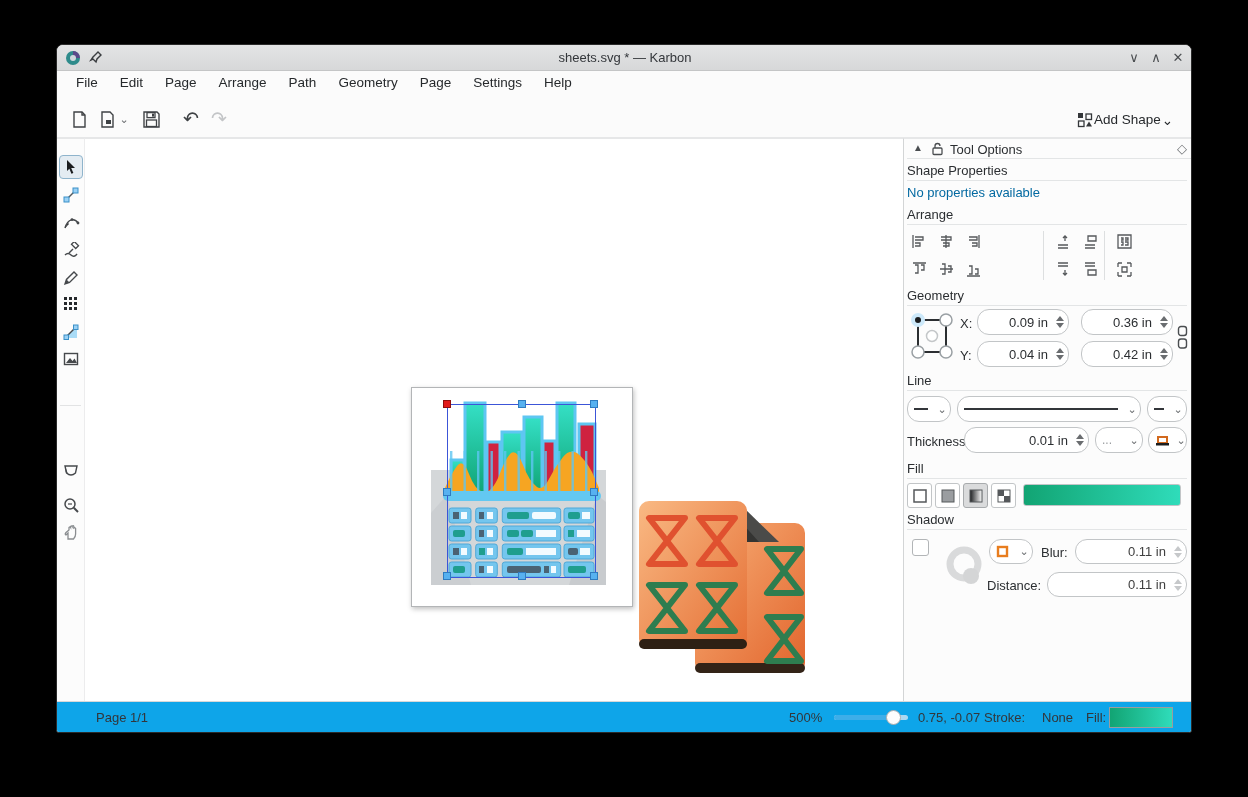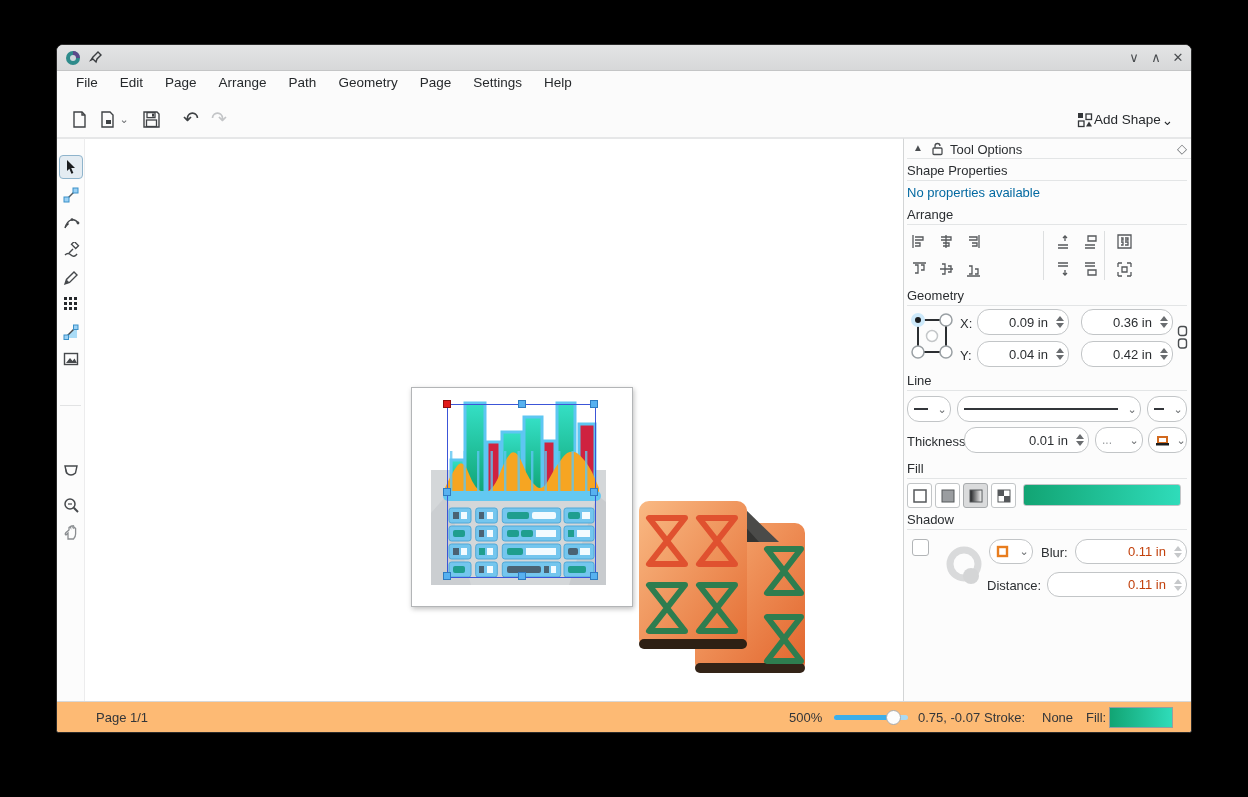--- a/index.html
+++ b/index.html
@@ -37,37 +37,37 @@
   .handle{position:absolute;width:8px;height:8px;background:#57b1f0;border:1px solid #2f7cc0;}
   .handle.origin{background:#e11b1b;border-color:#8f0f0f;}
   
   #docker{left:846px;top:93px;width:290px;height:563px;background:#fcfcfc;border-left:1px solid #d3d5d6;border-top:1px solid #e6e7e8;}
   .dk{position:absolute;font-size:13px;color:#2b2e31;}
   .dk-grey{color:#0369a1;}
   .dk-sep{position:absolute;height:1px;background:#e3e5e6;left:4px;width:280px;}
   .combo,.spin{position:absolute;height:26px;background:#fff;border:1px solid #c2c5c7;border-radius:12px;
                display:flex;align-items:center;}
   .spin .val{flex:1;text-align:right;font-size:13px;color:#2b2e31;padding-right:4px;}
-  .spin.disabled .val{color:#c2410c;}
+  .spin.disabled .val{color:#404040;}
   .spin .arrows{width:16px;height:100%;display:flex;flex-direction:column;align-items:center;justify-content:center;gap:2px;}
   .tri-up{width:0;height:0;border-left:4px solid transparent;border-right:4px solid transparent;border-bottom:5px solid #6a6d70;}
   .tri-dn{width:0;height:0;border-left:4px solid transparent;border-right:4px solid transparent;border-top:5px solid #6a6d70;}
   .spin.disabled .tri-up{border-bottom-color:#c6c8ca;}
   .spin.disabled .tri-dn{border-top-color:#c6c8ca;}
   .combo .body{flex:1;display:flex;align-items:center;padding:0 6px;}
   .combo .chevbox{width:16px;text-align:center;color:#6a6d70;font-size:11px;}
   .lineprev{height:2px;background:#33363a;width:100%;}
   .fillbtn{position:absolute;width:25px;height:25px;background:#fff;border:1px solid #c2c5c7;border-radius:3px;
            display:flex;align-items:center;justify-content:center;}
   .fillbtn.selected{background:#dadbdc;border-color:#a8abad;}
   .arr-btn{position:absolute;width:24px;height:21px;display:flex;align-items:center;justify-content:center;}
   .vline{position:absolute;width:1px;background:#dddfe0;}
   #checkbox-shadow{left:855px;top:494px;width:17px;height:17px;background:#fff;border:1px solid #b2b5b7;border-radius:3px;}
   
-  #statusbar{left:0;top:656px;width:1136px;height:33px;background:#fdba74;border-top:1px solid #d7d8d9;}
+  #statusbar{left:0;top:656px;width:1136px;height:33px;background:#0ea5e9;border-top:1px solid #d7d8d9;}
   .st{position:absolute;font-size:13px;color:#33363a;top:8px;}
   #zoom-slider{left:777px;top:13px;width:74px;height:5px;background:#abd9f2;border-radius:3px;}
   #zoom-fill{position:absolute;left:0;top:0;height:5px;width:58px;background:#3daee9;border-radius:3px;}
   #zoom-knob{position:absolute;left:52px;top:-5px;width:15px;height:15px;background:#fdfdfd;border:1px solid #a9acae;border-radius:50%;}
   #status-fill-swatch{left:1052px;top:5px;width:64px;height:21px;border:1px solid #9a9d9f;
       background:linear-gradient(90deg,#12a473,#2fdcba);}
   #fillbar{position:absolute;left:966px;top:439px;width:158px;height:22px;border:1px solid #c2c5c7;border-radius:3px;
       background:linear-gradient(90deg,#12a473,#2fdcba);}
 </style>
 </head>
@@ -78,20 +78,21 @@
 
   <div id="titlebar" class="abs">
     <svg class="abs" style="left:8px;top:5px" width="16" height="16" viewBox="0 0 16 16">
       <circle cx="8" cy="8" r="7" fill="#2e8b8b"></circle>
       <path d="M8,1 A7,7 0 0 1 15,8 L8,8 Z" fill="#5b4a8a"></path>
       <circle cx="8" cy="8" r="3" fill="#cfd8dc"></circle>
     </svg>
     <svg class="abs" style="left:32px;top:5px" width="14" height="14" viewBox="0 0 14 14">
       <path d="M9,2 L12,5 L8,9 L7,12 L4,9 L2,10 L4,7 L5,6 Z" fill="none" stroke="#3a3d40" stroke-width="1.4"></path>
     </svg>
+    <div id="title-text" class="abs">sheets.svg * — Karbon</div>
     <div class="winctl abs" style="left:1068px">∨</div>
     <div class="winctl abs" style="left:1090px">∧</div>
     <div class="winctl abs" style="left:1112px">✕</div>
   </div>
 
   <div id="menubar" class="abs">
         <span class="menu-item">File</span>
         <span class="menu-item">Edit</span>
         <span class="menu-item">Page</span>
         <span class="menu-item">Arrange</span>

